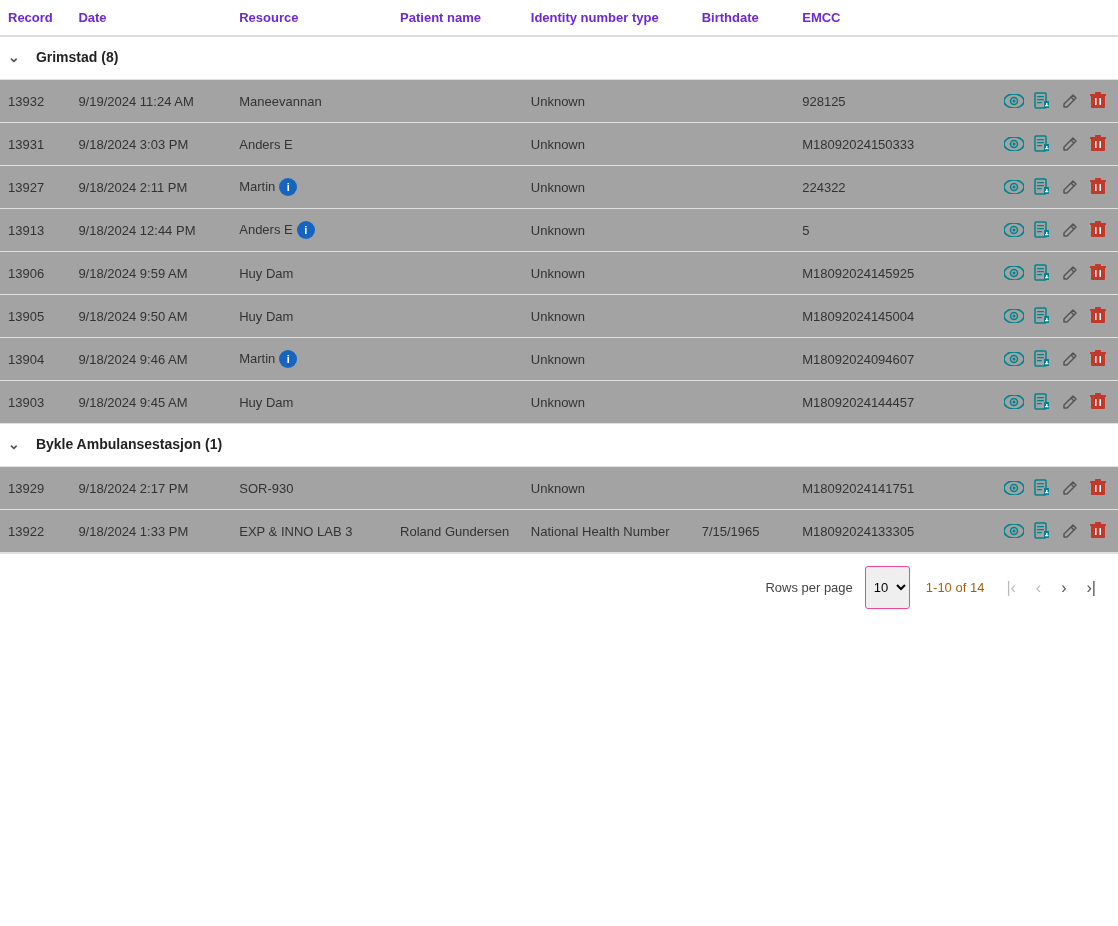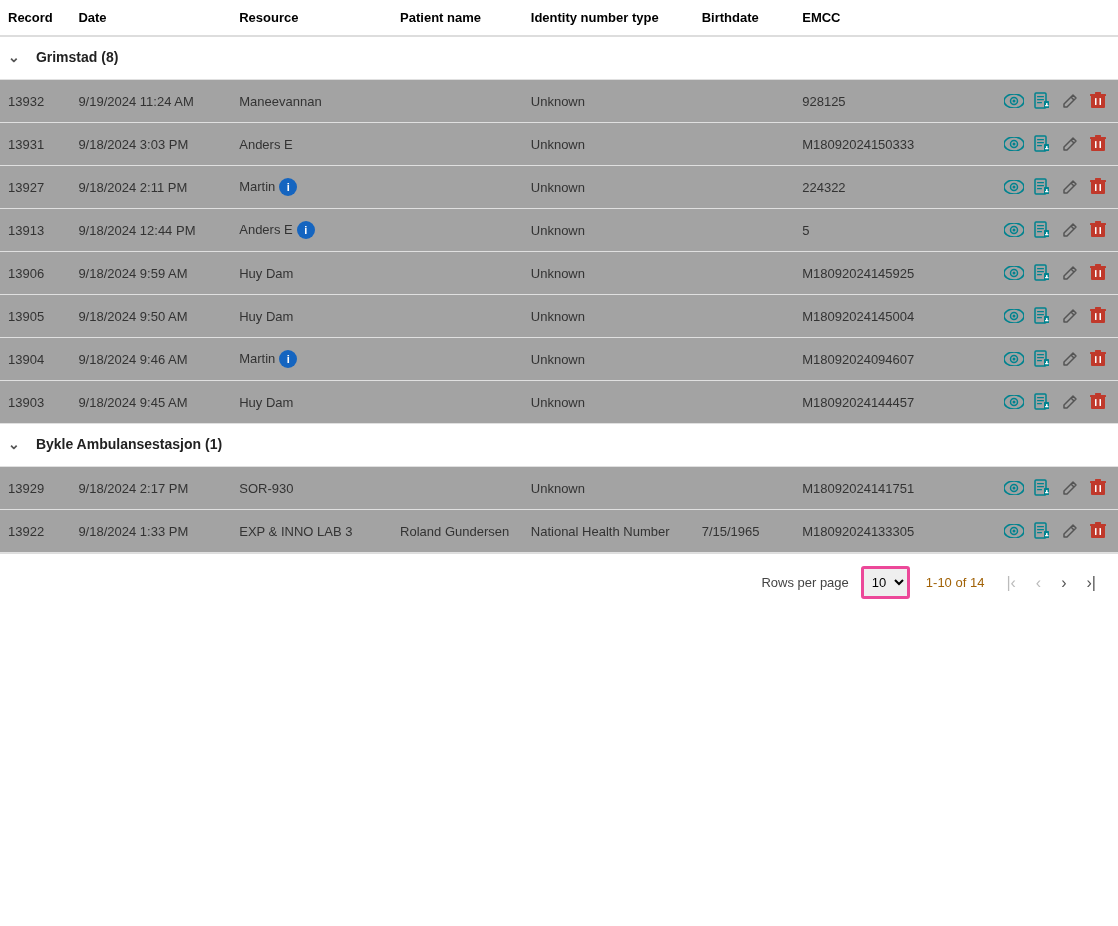--- a/index.html
+++ b/index.html
@@ -8,21 +8,21 @@
     .table-container { width: 1118px; min-height: 926px; overflow: auto; }
     
     table { width: 100%; border-collapse: collapse; }
     
     thead tr { border-bottom: 2px solid #ddd; }
     thead th {
       padding: 10px 8px;
       text-align: left;
       font-weight: bold;
       font-size: 13px;
-      color: #000000;
+      color: #6d28d9;
       background: #fff;
     }
     
     tbody tr { border-bottom: 1px solid #e0e0e0; }
     
     td { padding: 10px 8px; font-size: 13px; vertical-align: middle; }
     
     tr.group-header { background: #fff; padding-left: 28px; }
     tr.group-header td { font-weight: bold; font-size: 14px; color: #222; padding: 12px 8px; }
     
@@ -46,21 +46,21 @@
       display: inline-flex; align-items: center; justify-content: center;
       width: 18px; height: 18px; border-radius: 50%;
       background: #1565c0; color: #fff; font-size: 11px; font-weight: bold;
       margin-left: 4px; cursor: pointer;
     }
     
     .chevron { display: inline-block; width: 18px; height: 18px; margin-right: 6px; color: #555; font-size: 14px; cursor: pointer; }
     
     .pagination-row { display: flex; align-items: center; justify-content: flex-end; padding: 12px 16px; gap: 8px; border-top: 1px solid #ddd; }
     .pagination-label { font-size: 13px; color: #444; margin-right: 4px; }
-    .pagination-select { border: 3px solid #ec4899; border-radius: 3px; padding: 5px 4px; font-size: 13px; cursor: pointer; }
+    .pagination-select { border: 1px solid #ec4899; border-radius: 3px; padding: 12px 4px; font-size: 13px; cursor: pointer; }
     .pagination-info { font-size: 13px; color: #a16207; margin: 0 8px; }
     .page-btn { border: none; background: none; cursor: pointer; font-size: 16px; color: #555; padding: 2px 6px; }
     .page-btn:disabled { color: #bbb; cursor: default; }
     
     .col-record { width: 70px; }
     .col-date { width: 160px; }
     .col-resource { width: 160px; }
     .col-patient { width: 130px; }
     .col-identity { width: 170px; }
     .col-birthdate { width: 100px; }

